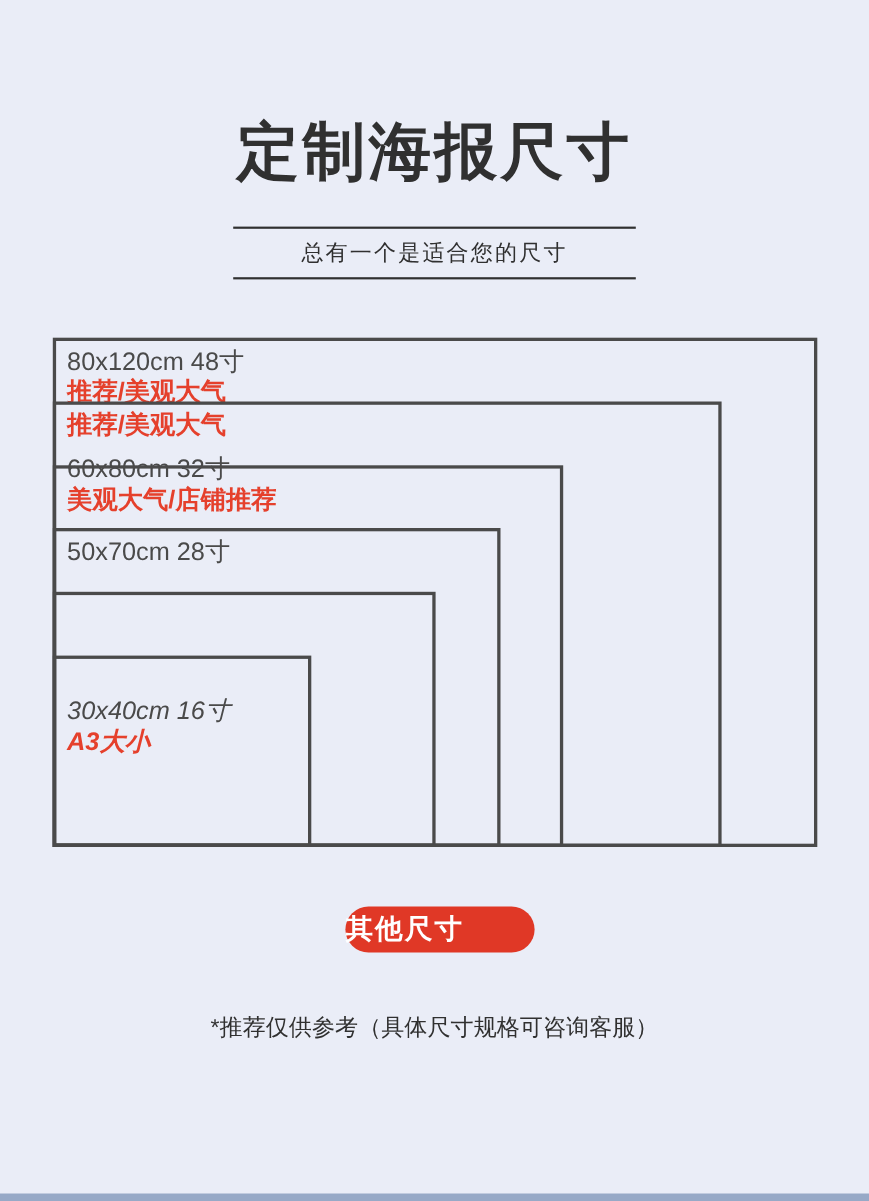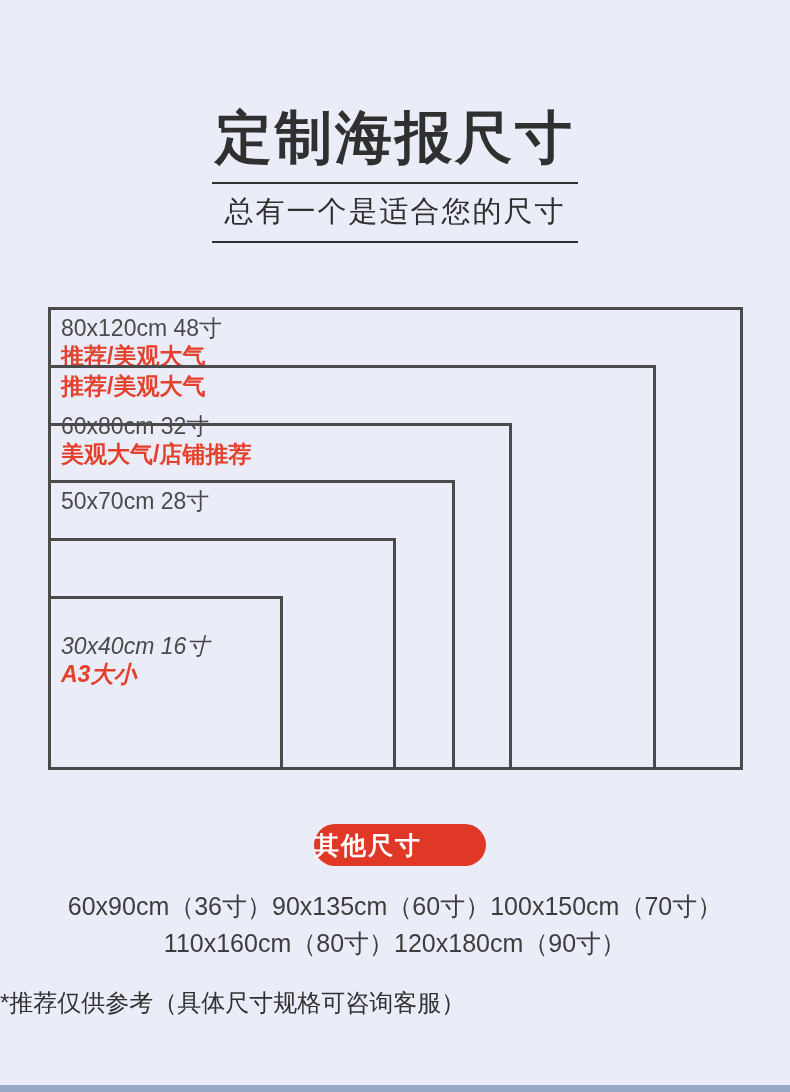--- a/index.html
+++ b/index.html
@@ -30,28 +30,28 @@
     left: 0;
     width: 100%;
     text-align: center;
     font-size: 57px;
     font-weight: bold;
     letter-spacing: 3px;
     color: var(--text-dark);
   }
   .subtitle-box {
     position: absolute;
-    top: 182px;
+    top: 206px;
     left: 212px;
     width: 366px;
     border-top: 2px solid var(--text-dark);
     border-bottom: 2px solid var(--text-dark);
     padding: 8px 0 9px 0;
     text-align: center;
-    font-size: 29px;
+    font-size: 20px;
     letter-spacing: 2px;
     color: var(--text-dark);
   }
   .diagram { position: absolute; top: 0; left: 0; width: 100%; height: 100%; }
   .rect {
     position: absolute;
     border: 3px solid var(--border-gray);
     background: transparent;
   }
   .rect-label {
@@ -93,24 +93,25 @@
     top: 888px;
     left: 0;
     width: 100%;
     text-align: center;
     font-size: 25px;
     line-height: 37px;
     color: #3d3d3d;
   }
   .footnote {
     position: absolute;
-    top: 987px;
+    top: 920px;
     left: 0;
     width: 100%;
-    font-size: 24px;
+    text-align: center;
+    font-size: 21px;
     color: var(--text-dark);
   }
   .bottom-bar {
     position: absolute;
     bottom: 0;
     left: 0;
     width: 100%;
     height: 7px;
     background: var(--footer-blue);
   }
@@ -148,22 +149,18 @@
       <div class="rect" style="left: 48px; top: 538px; width: 348px; height: 232px;"></div>
       <div class="rect" style="left: 48px; top: 596px; width: 235px; height: 174px;"></div>
       <div class="rect-label" style="left: 61px; top: 632px; font-style: italic;">
         <span class="size-line">30x40cm 16寸</span>
         <span class="note-line">A3大小</span>
       </div>
     </div>
 
   <button class="other-btn">其他尺寸</button>
 
-  <div class="sizes-text">
-    <div>60x90cm（36寸）90x135cm（60寸）100x150cm（70寸）</div>
-    <div>110x160cm（80寸）120x180cm（90寸）</div>
-  </div>
 
   <div class="footnote">*推荐仅供参考（具体尺寸规格可咨询客服）</div>
 
   <div class="bottom-bar"></div>
 
 </div>
 
 </body></html>

